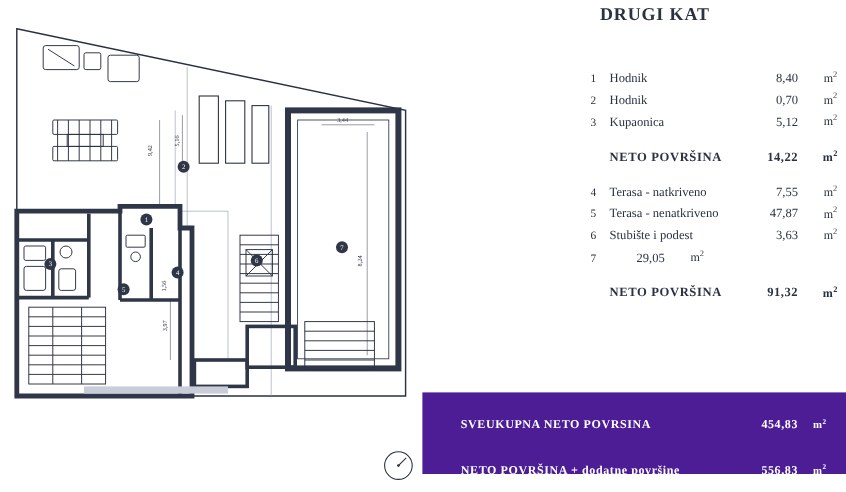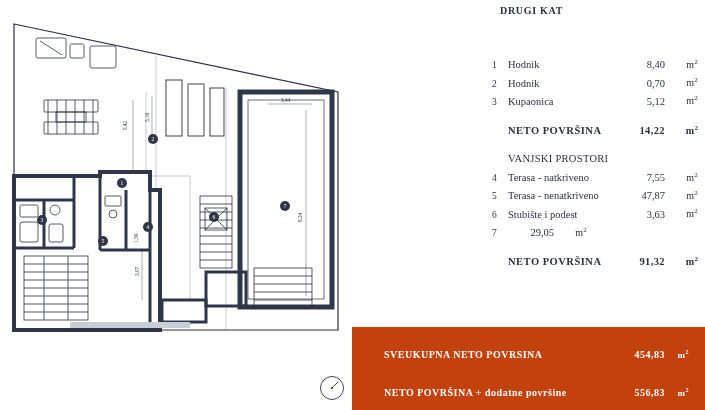--- a/index.html
+++ b/index.html
@@ -26,21 +26,21 @@
 
   
   #legend-panel {
     position: absolute;
     left: 352px; top: 0;
     width: 353px; height: 410px;
   }
   #floor-title {
     position: absolute;
     left: 148px; top: 5px;
-    font-size: 10px;
+    font-size: 15px;
     font-weight: bold;
     letter-spacing: 0.7px;
     color: #2a3142;
   }
 
   .rows {
     position: absolute;
     left: 140px;
     top: 58px;
     width: 213px;
@@ -83,22 +83,22 @@
   .row.spacer { height: 11px; }
   .row.section-head {
     font-size: 10.5px;
     letter-spacing: 0.3px;
   }
 
   
   #summary-bar {
     position: absolute;
     left: 352px; top: 327px;
-    width: 353px; height: 83px;
-    background: #c2410c;
+    width: 353px; height: 68px;
+    background: #4c1d95;
     color: #ffffff;
   }
   .sum-row {
     position: absolute;
     left: 32px;
     width: 305px;
     display: flex;
     align-items: baseline;
     font-size: 10px;
     font-weight: bold;
@@ -330,26 +330,20 @@
 
     <div class="row total">
       <span class="num"></span>
       <span class="label">NETO POVRŠINA</span>
       <span class="val">14,22</span>
       <span class="unit"><span>m</span><sup>2</sup></span>
     </div>
 
     <div class="row spacer"></div>
 
-    <div class="row section-head">
-      <span class="num"></span>
-      <span class="label">VANJSKI PROSTORI</span>
-      <span class="val"></span>
-      <span class="unit"></span>
-    </div>
 
     <div class="row">
       <span class="num">4</span>
       <span class="label">Terasa - natkriveno</span>
       <span class="val">7,55</span>
       <span class="unit"><span>m</span><sup>2</sup></span>
     </div>
 
     <div class="row">
       <span class="num">5</span>

